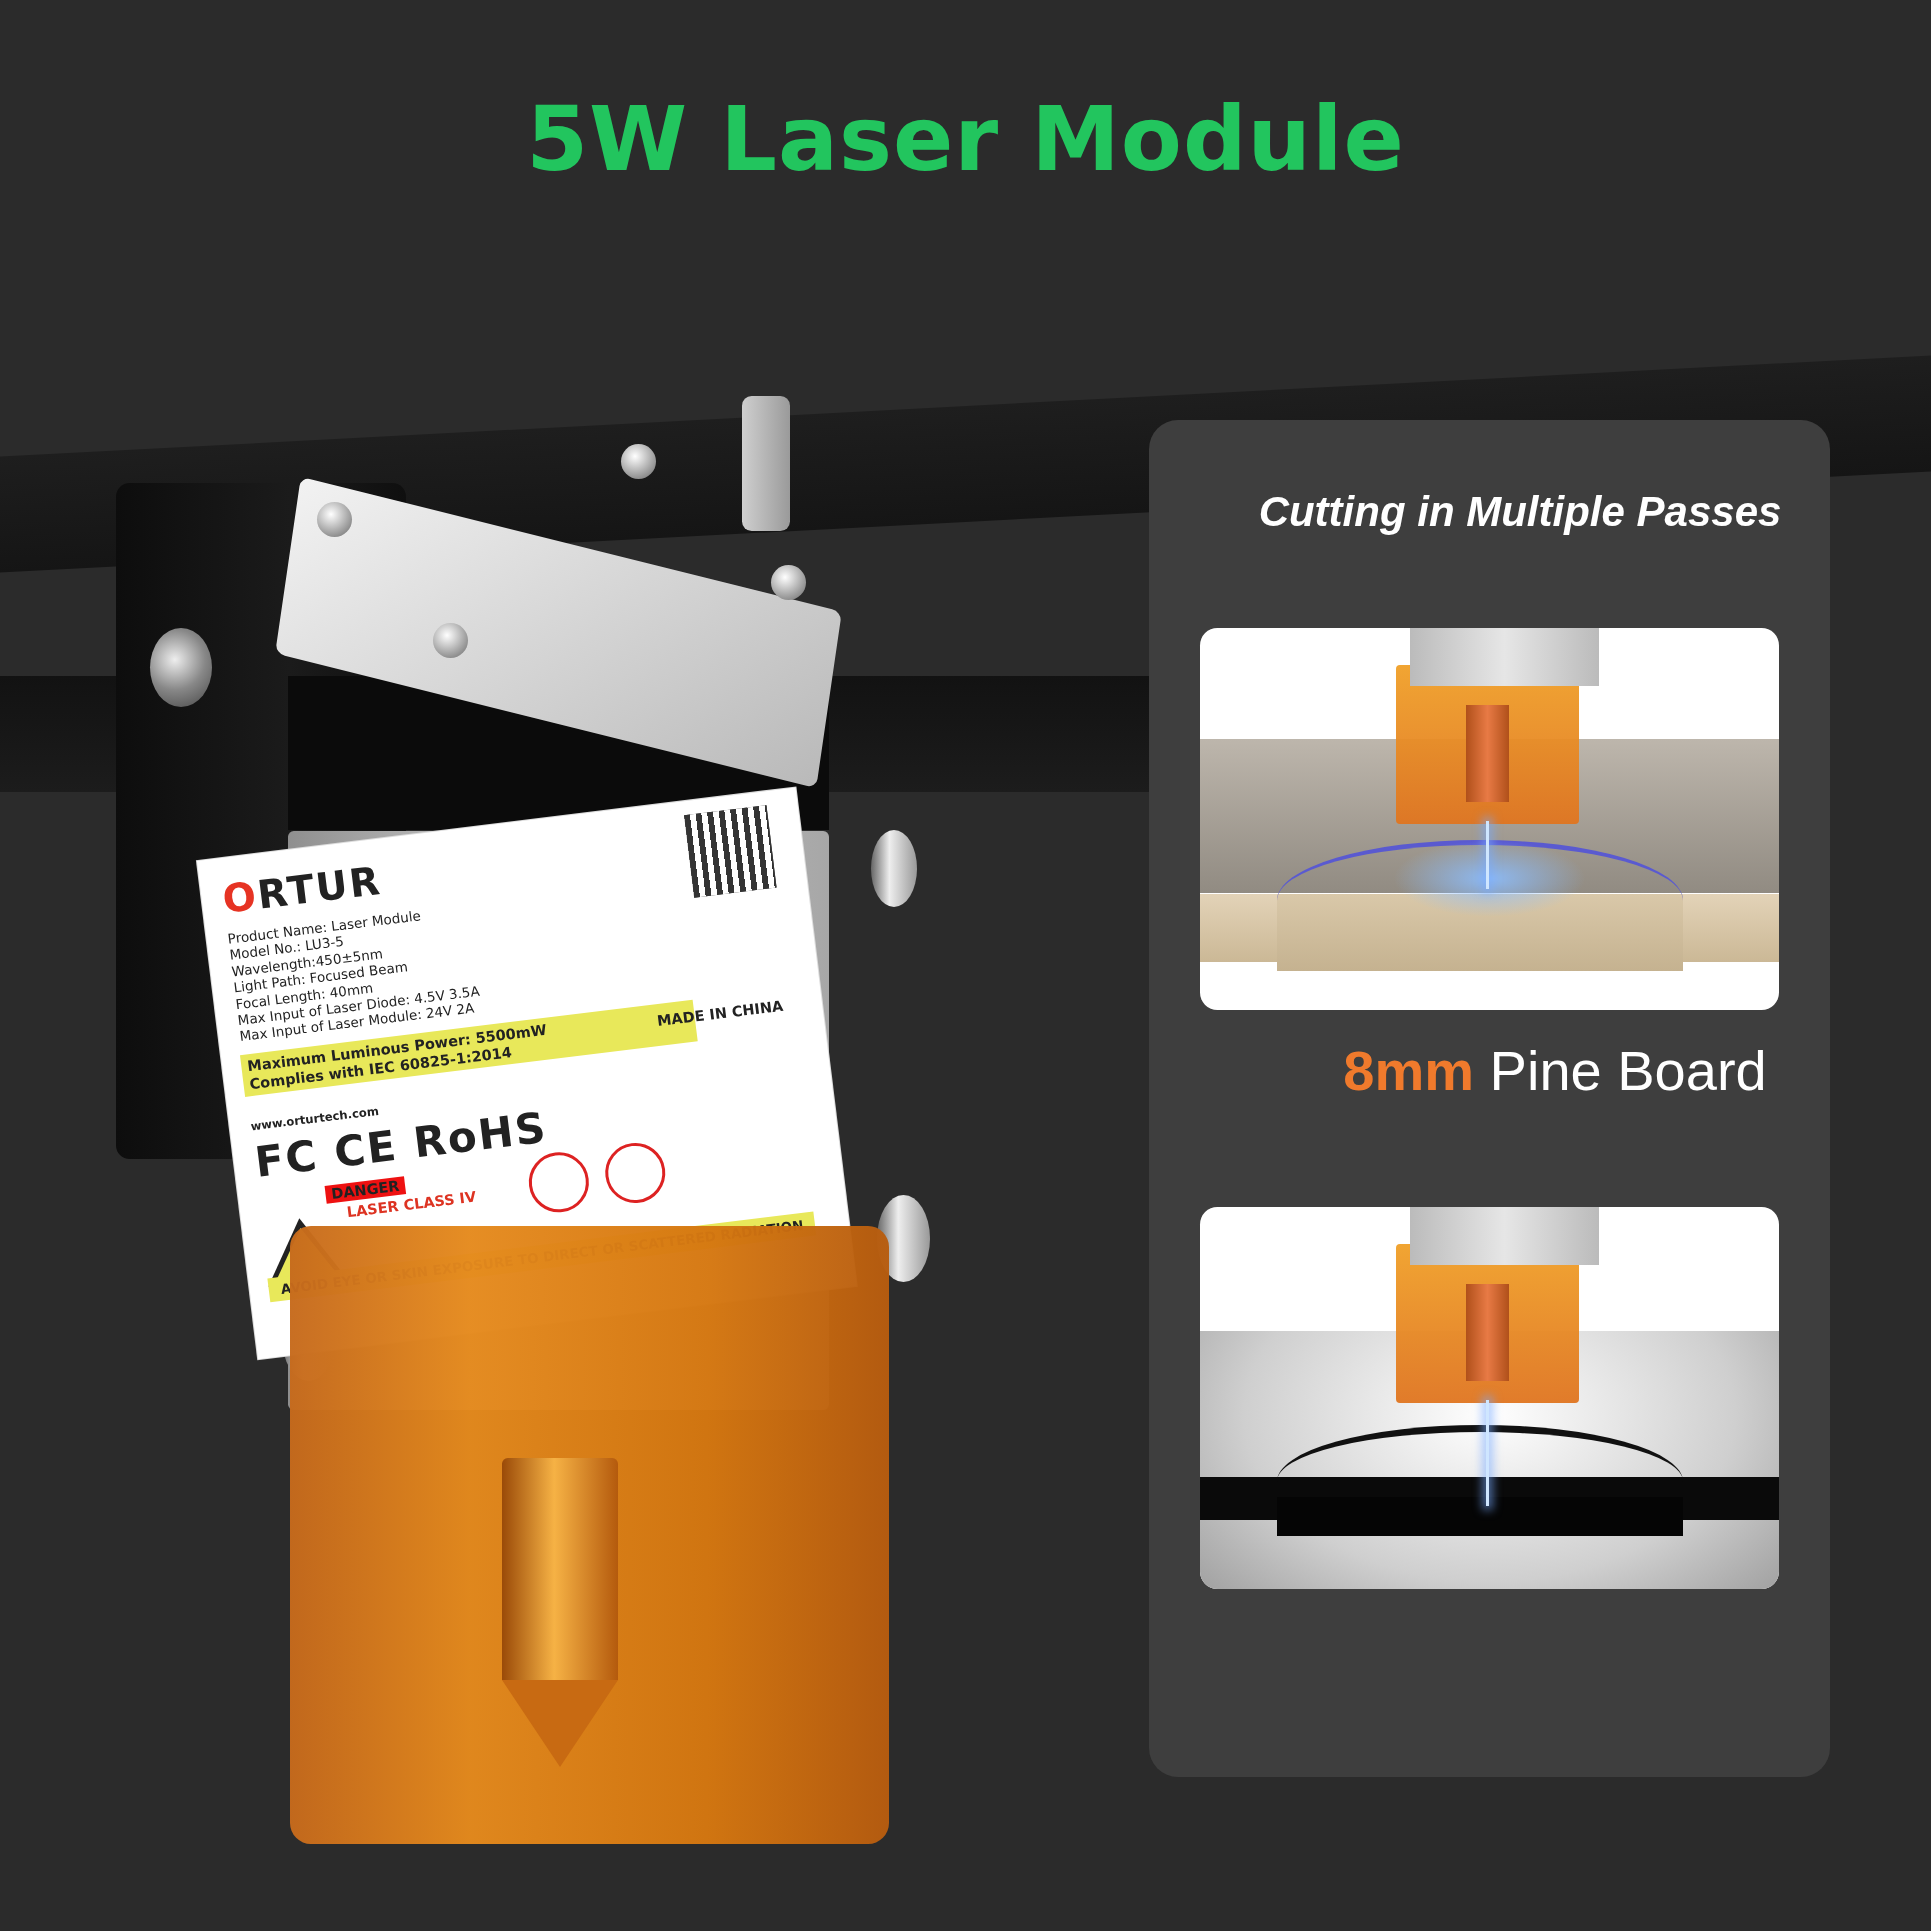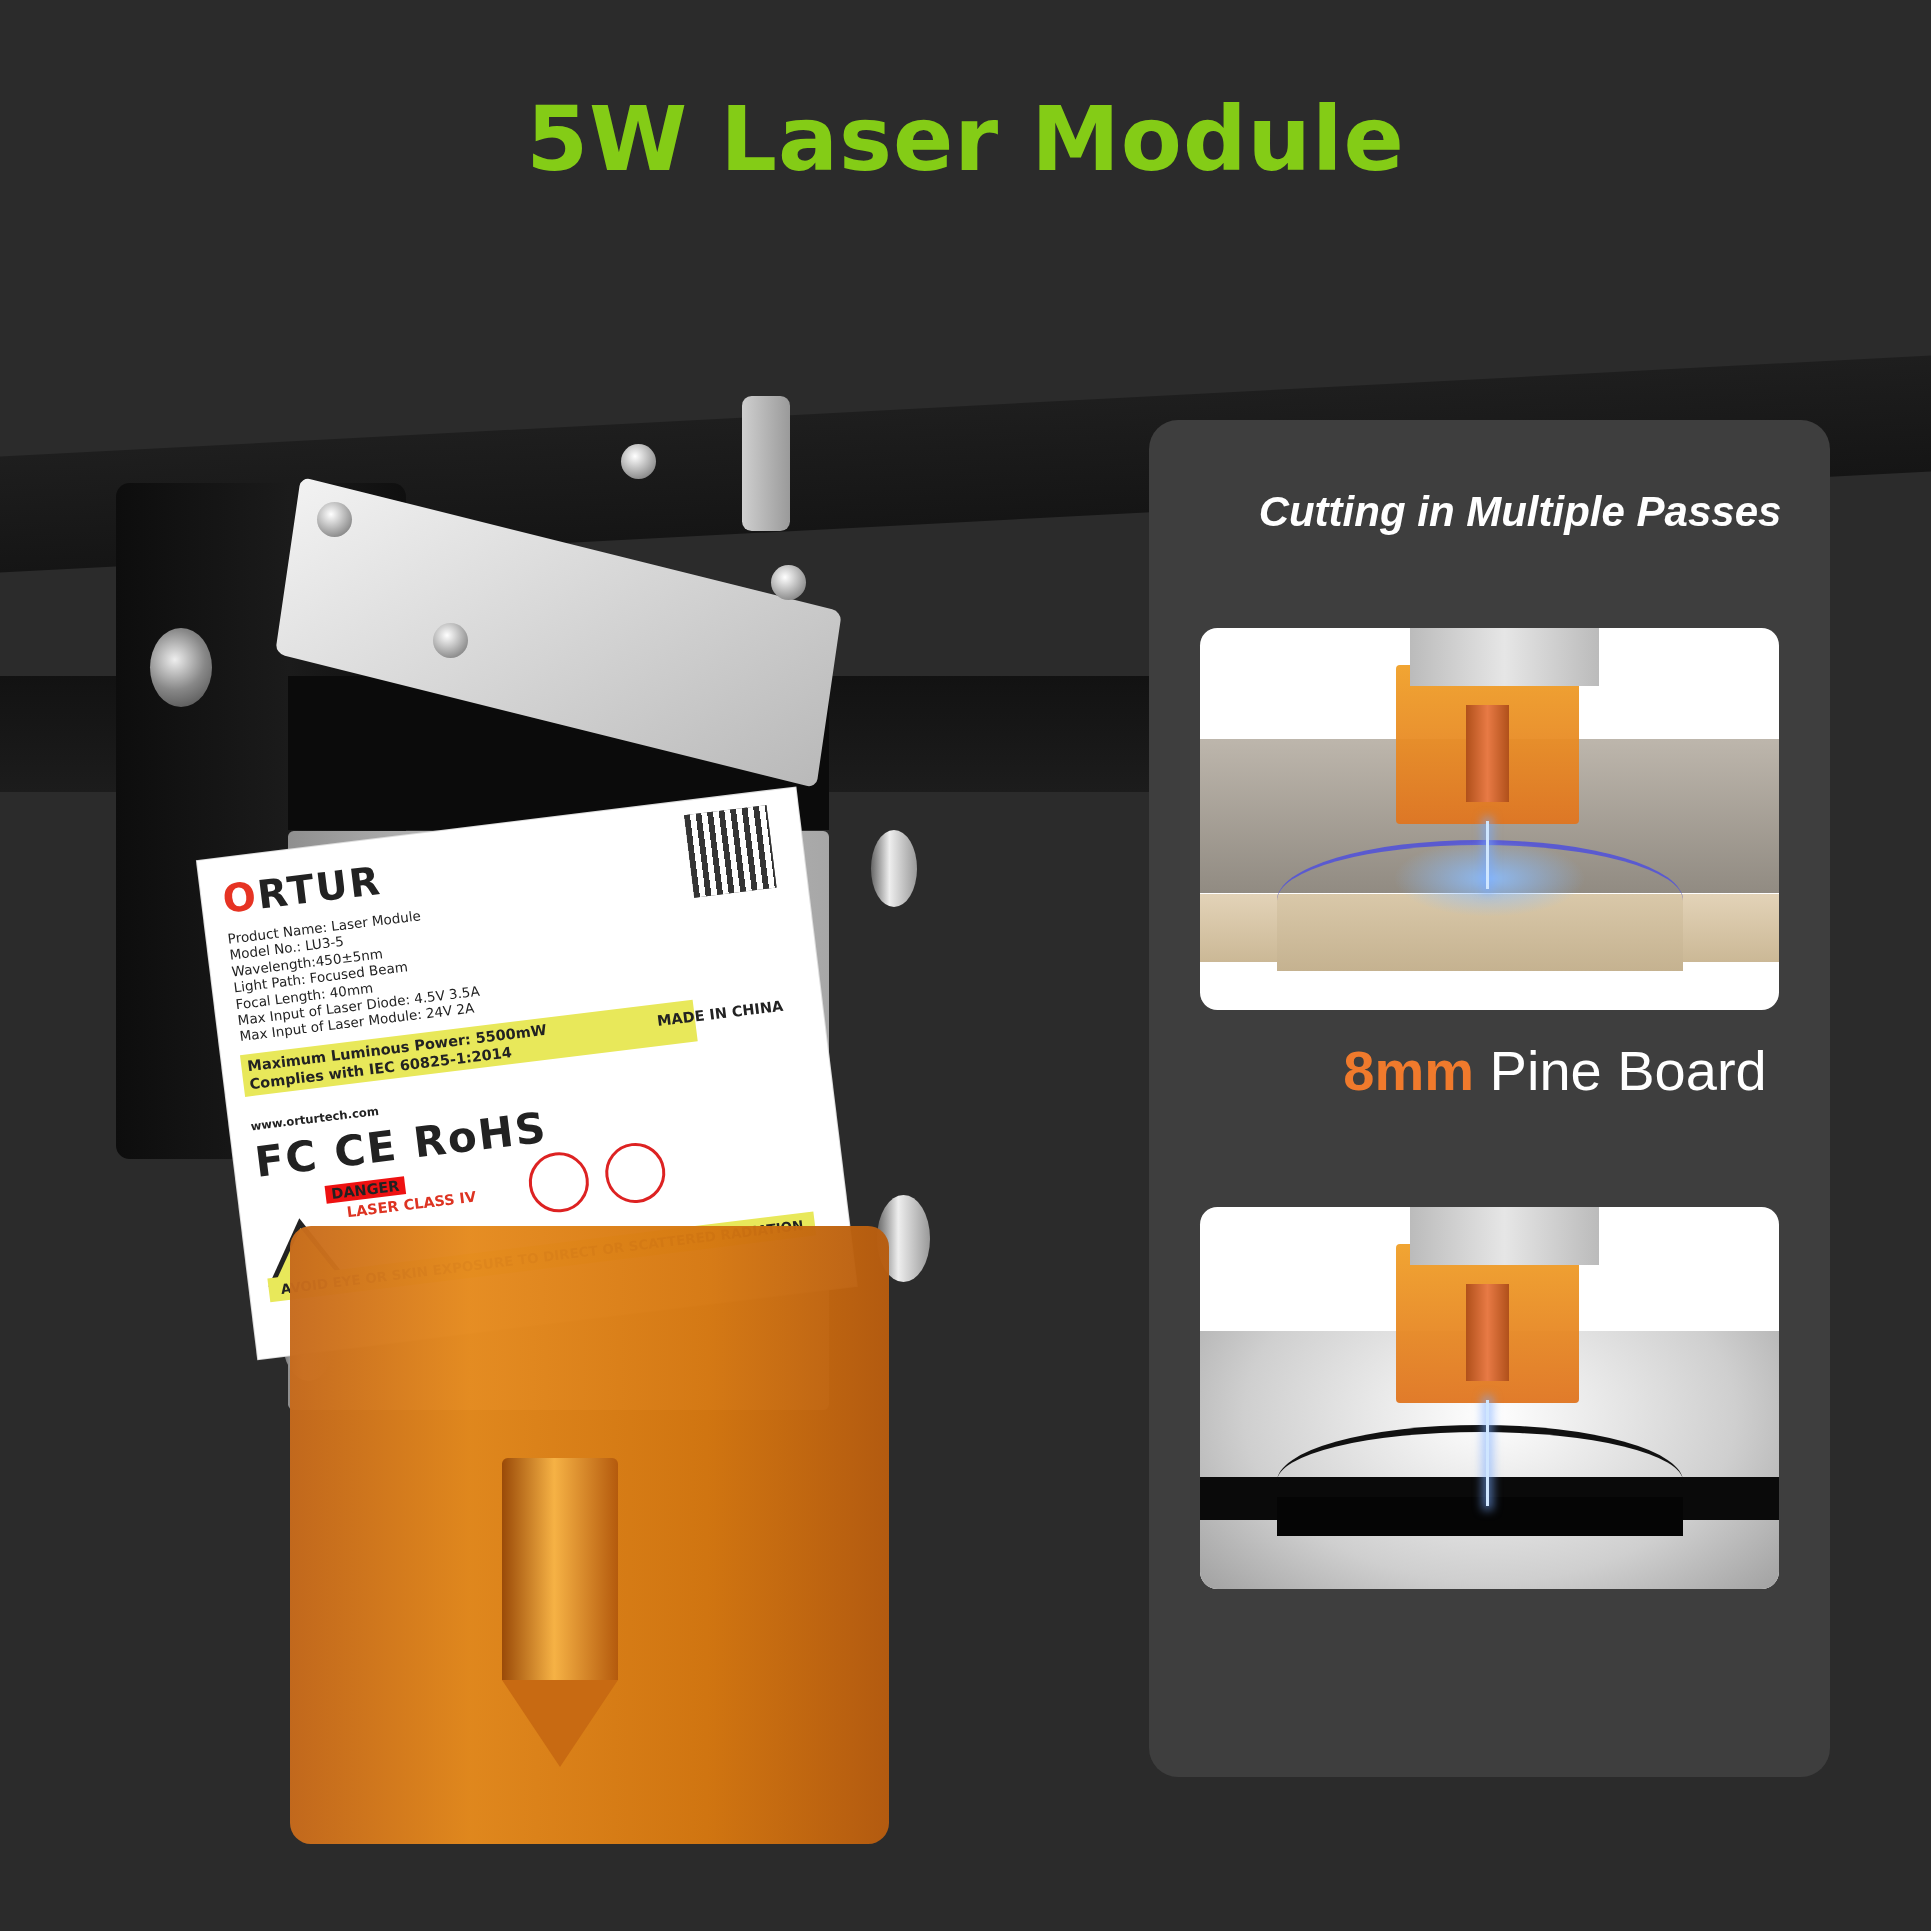--- a/index.html
+++ b/index.html
@@ -1,17 +1,17 @@
 <!DOCTYPE html>
 <html><head>
 <meta charset="utf-8">
 <style>
   html,body{margin:0;padding:0;}
   body{width:1931px;height:1931px;background:#2b2b2b;position:relative;overflow:hidden;font-family:"Liberation Sans",sans-serif;}
-  .title{position:absolute;top:87px;left:0;width:1931px;text-align:center;color:#84cc16;font-family:"DejaVu Sans",sans-serif;font-weight:bold;font-size:89px;letter-spacing:1px;}
+  .title{position:absolute;top:87px;left:0;width:1931px;text-align:center;color:#22c55e;font-family:"DejaVu Sans",sans-serif;font-weight:bold;font-size:89px;letter-spacing:1px;}
   
   .rail-top{position:absolute;left:0;top:406px;width:1931px;height:116px;background:linear-gradient(180deg,#1e1e1e,#151515);transform:skewY(-3deg);}
   .rail-low{position:absolute;left:0;top:676px;width:1159px;height:116px;background:linear-gradient(180deg,#121212,#1c1c1c);}
   .plate{position:absolute;left:116px;top:483px;width:290px;height:676px;background:linear-gradient(90deg,#0d0d0d,#1b1b1b 60%,#0f0f0f);border-radius:13.5px;}
   .bolt{position:absolute;left:150px;top:628px;width:62px;height:79px;border-radius:50%;background:radial-gradient(circle at 40% 40%,#eee,#888 50%,#444);}
   
   .module{position:absolute;left:288px;top:541px;width:541px;height:888px;}
   .topplate{position:absolute;left:0;top:0;width:541px;height:183px;background:linear-gradient(135deg,#f2f2f2,#b9b9b9);transform:skewY(14deg) skewX(-8deg);border-radius:9.7px;}
   .bracket{position:absolute;left:454px;top:-145px;width:48px;height:135px;background:linear-gradient(90deg,#cfcfcf,#9a9a9a);border-radius:9.7px;}
   .screw{position:absolute;width:35px;height:35px;border-radius:50%;background:radial-gradient(circle at 40% 35%,#fff,#aaa 55%,#666);}

